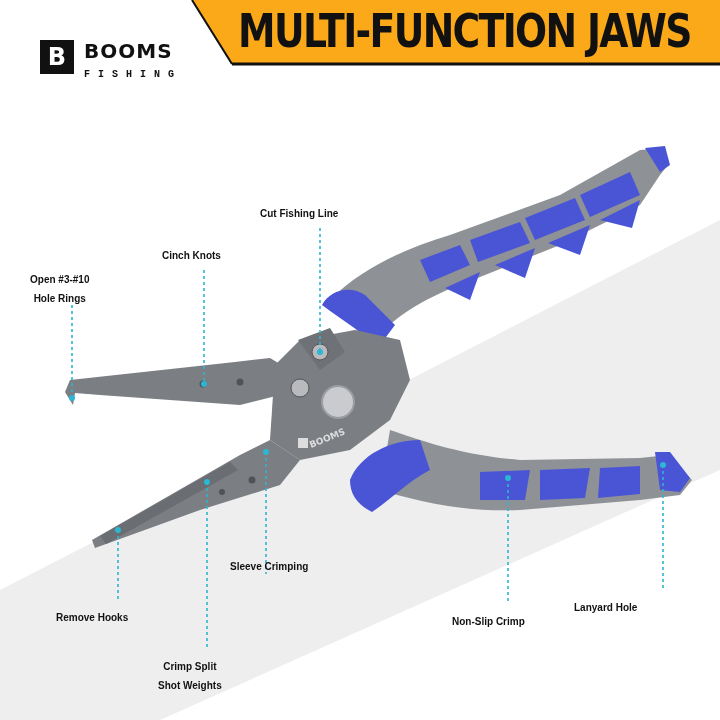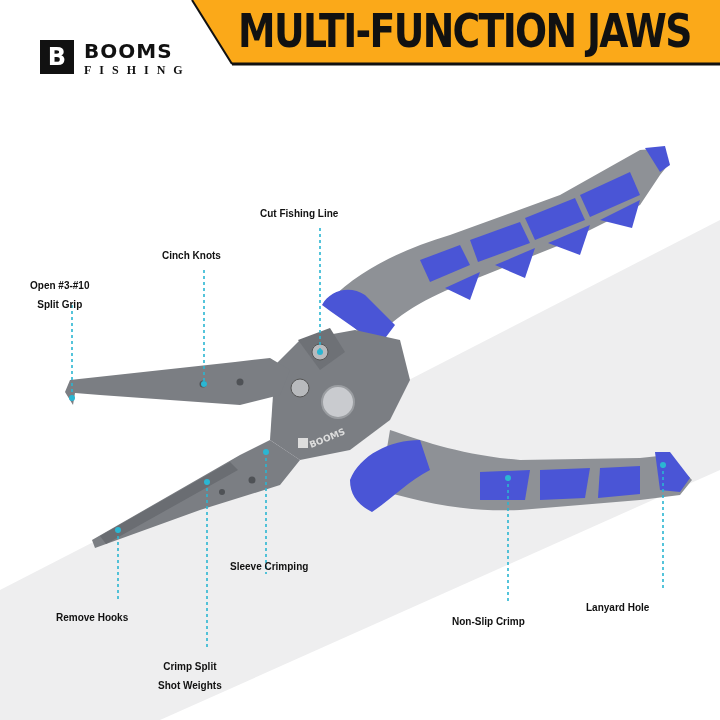--- a/index.html
+++ b/index.html
@@ -4,21 +4,21 @@
 <style>
   html,body{margin:0;padding:0;}
   body{width:720px;height:720px;position:relative;overflow:hidden;background:#ffffff;font-family:"Liberation Sans",sans-serif;}
   .bg-band{position:absolute;left:0;top:0;width:720px;height:720px;}
   .banner{position:absolute;left:0;top:0;width:720px;height:66px;}
   .banner-title{position:absolute;left:238px;top:2px;width:482px;height:60px;line-height:58px;text-align:center;font-family:"DejaVu Sans",sans-serif;font-weight:bold;font-size:46px;letter-spacing:-2px;color:#111;transform:scaleX(0.82);transform-origin:left center;white-space:nowrap;}
   .logo{position:absolute;left:40px;top:40px;height:34px;display:flex;align-items:flex-start;}
   .logo-mark{width:34px;height:34px;background:#111;color:#fff;display:flex;align-items:center;justify-content:center;font-weight:bold;font-size:24px;font-family:"DejaVu Sans",sans-serif;}
   .logo-text{margin-left:10px;display:flex;flex-direction:column;}
   .logo-name{font-family:"DejaVu Sans",sans-serif;font-weight:bold;font-size:20px;line-height:22px;letter-spacing:1px;color:#111;}
-  .logo-sub{font-family:Liberation Serif, serif;font-weight:bold;font-size:12px;letter-spacing:8px;color:#111;margin-top:1px;}
+  .logo-sub{font-family:Liberation Mono, monospace;font-weight:bold;font-size:10px;letter-spacing:8px;color:#111;margin-top:7px;}
   .label{position:absolute;font-weight:bold;font-size:10px;color:#111;text-align:center;line-height:19px;white-space:nowrap;}
   .pliers{position:absolute;left:0;top:0;width:720px;height:720px;}
 </style>
 </head>
 <body>
 
 <svg class="bg-band" viewBox="0 0 720 720">
   <polygon points="0,590 720,220 720,470 160,720 0,720" fill="#eeeeef"></polygon>
 </svg>
 
@@ -108,32 +108,32 @@
     <circle cx="663" cy="465" r="3"></circle>
   </g>
 </svg>
 
 <div class="label" style="left:260px;top:204px;">
   <div>Cut Fishing Line</div>
 </div>
 <div class="label" style="left:162px;top:246px;">
   <div>Cinch Knots</div>
 </div>
-<div class="label" style="left:30px;top:276px;text-align:center;">
+<div class="label" style="left:30px;top:270px;text-align:center;">
   <div>Open #3-#10</div>
-  <div>Split Grip</div>
+  <div>Hole Rings</div>
 </div>
 <div class="label" style="left:56px;top:608px;">
   <div>Remove Hooks</div>
 </div>
 <div class="label" style="left:158px;top:657px;">
   <div>Crimp Split</div>
   <div>Shot Weights</div>
 </div>
 <div class="label" style="left:230px;top:557px;">
   <div>Sleeve Crimping</div>
 </div>
 <div class="label" style="left:452px;top:612px;">
   <div>Non-Slip Crimp</div>
 </div>
-<div class="label" style="left:586px;top:598px;">
+<div class="label" style="left:574px;top:598px;">
   <div>Lanyard Hole</div>
 </div>
 
 </body></html>

